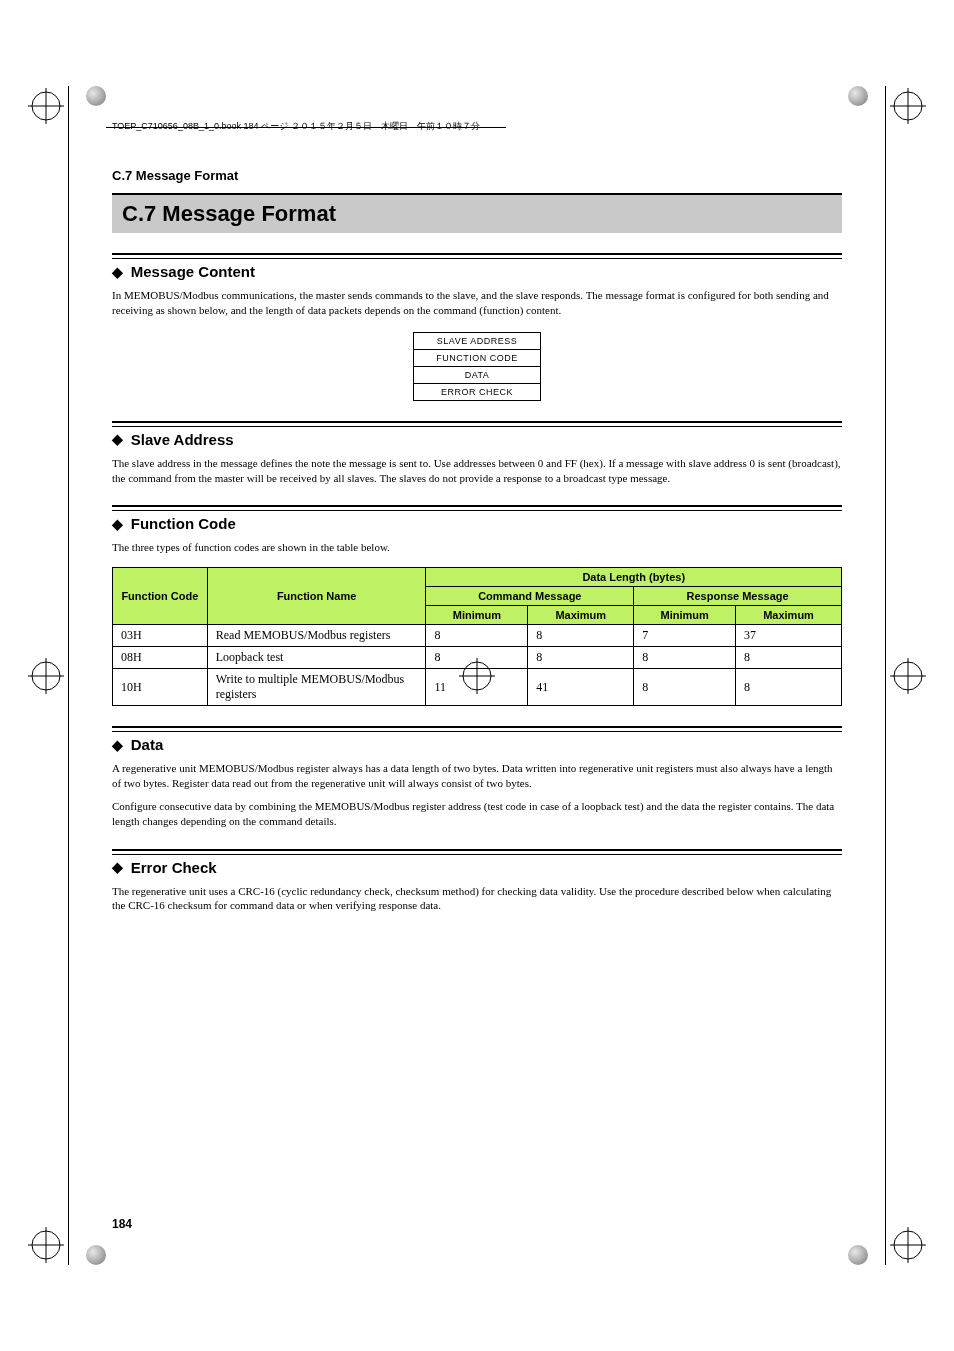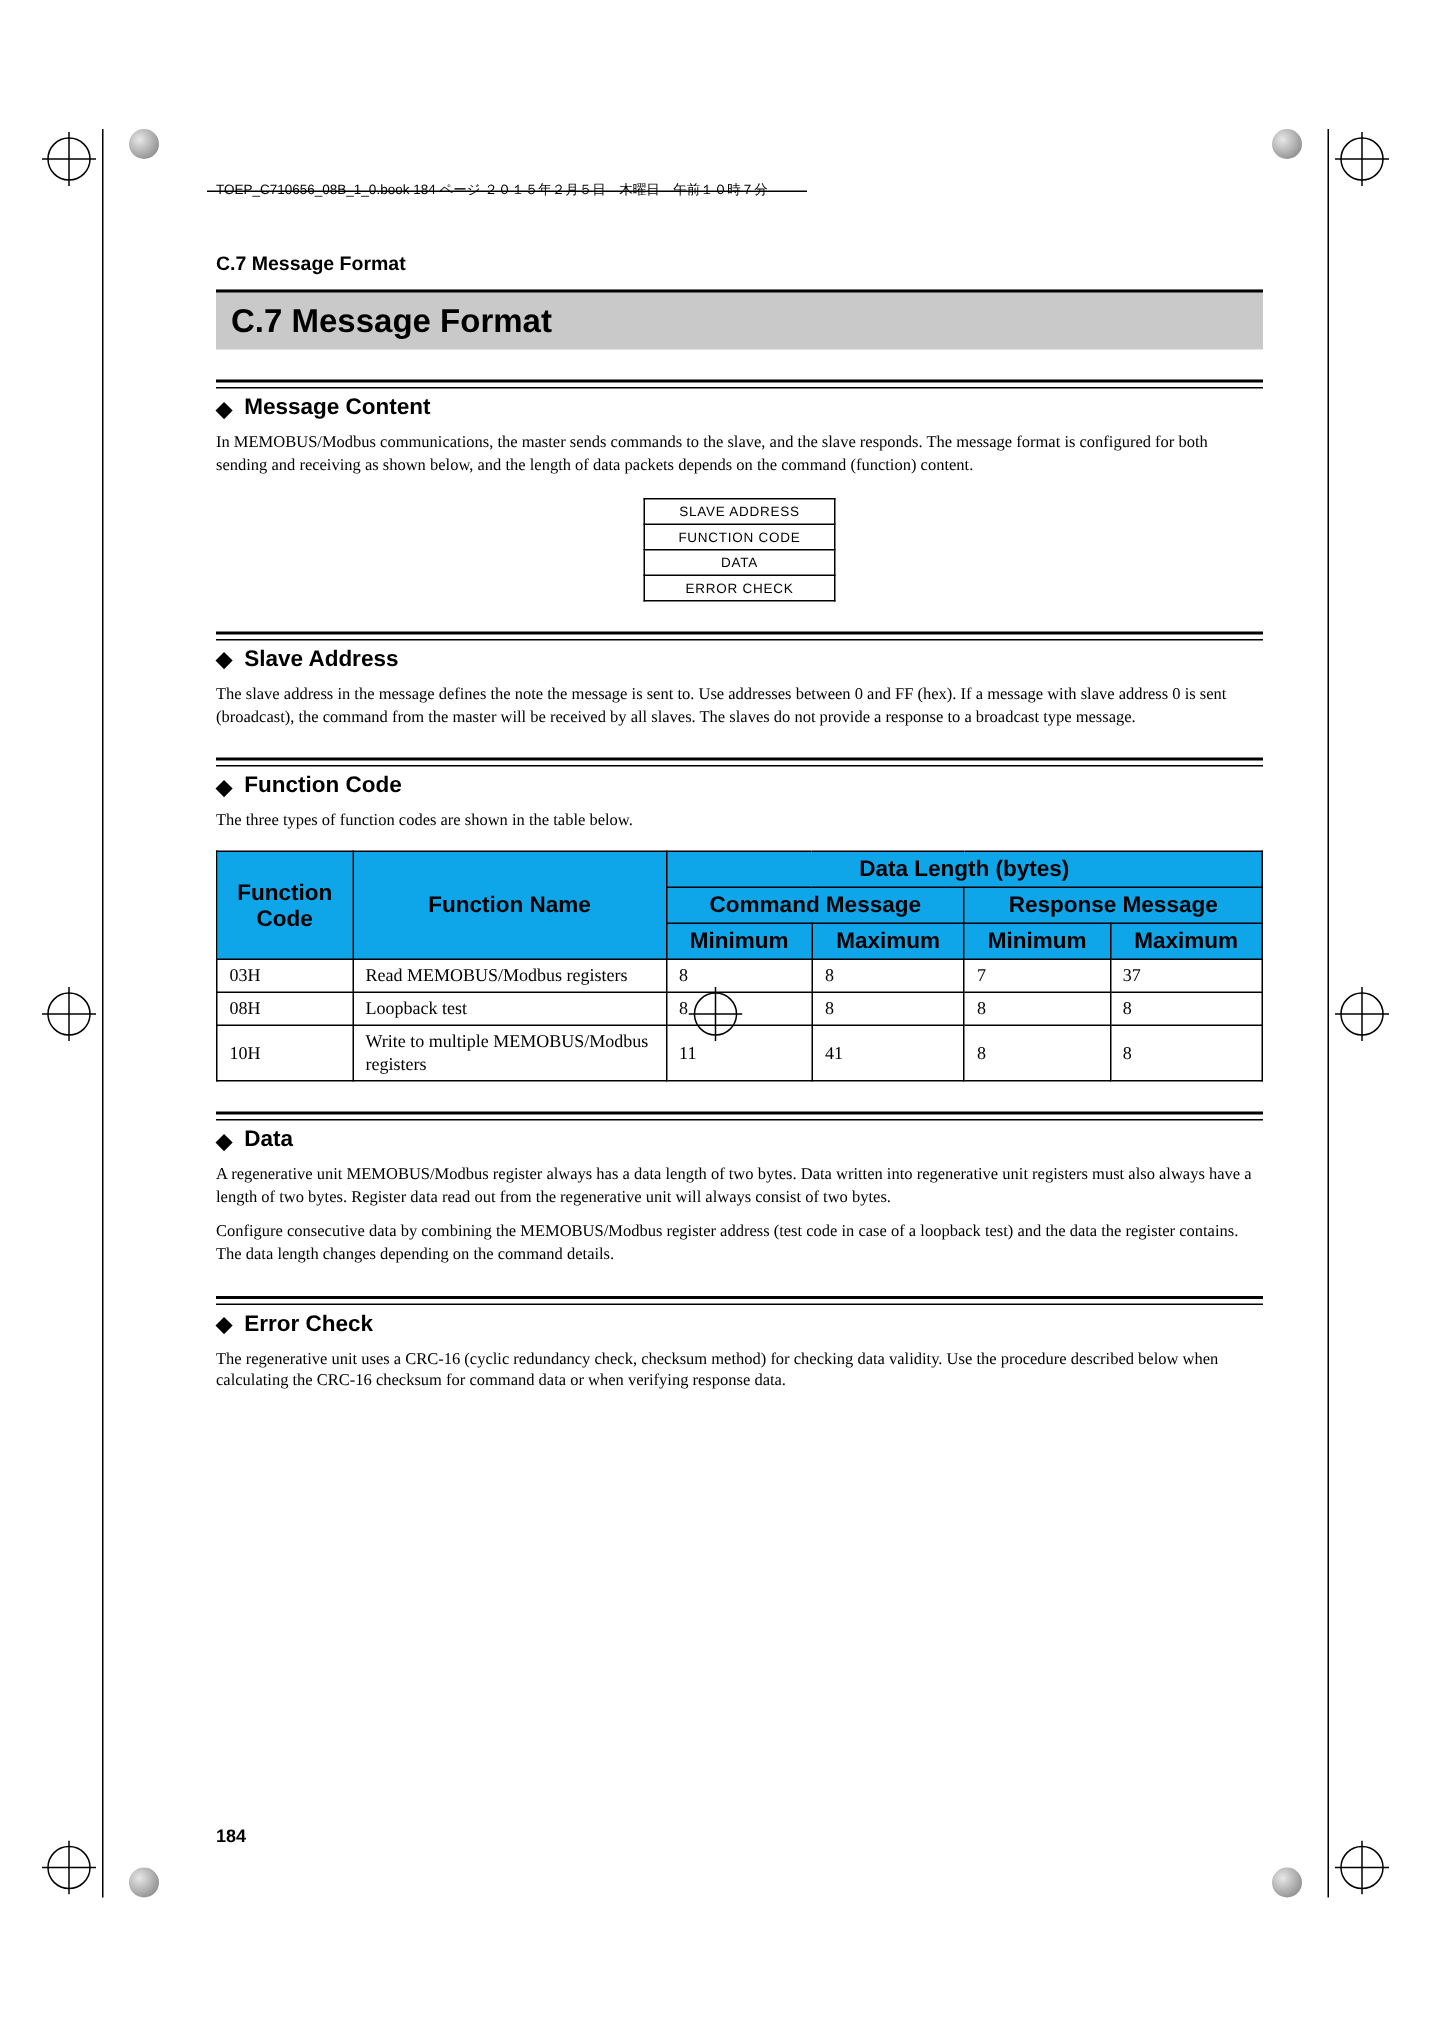--- a/index.html
+++ b/index.html
@@ -39,21 +39,20 @@
   .v-line { position:absolute; top:86px; bottom:86px; width:1px; background:#000; }
   .v-line.left { left:68px; }
   .v-line.right { right:68px; }
 
   .page {
     position: absolute;
     left: 112px;
     right: 112px;
     top: 120px;
     bottom: 120px;
-    margin-left: 32px;
   }
 
   .book-header {
     position:absolute;
     top: 0; left:0;
     font-size: 9px;
     font-family: Arial, sans-serif;
     color:#000;
   }
   .book-header .line { border-top:1px solid #000; width: 400px; position:absolute; top:7px; left:-6px;}
@@ -115,24 +114,24 @@
 
   .fn-table {
     width: 100%;
     border-collapse: collapse;
     margin-top: 12px;
     font-size: 12px;
   }
   .fn-table th {
     font-family: Arial, sans-serif;
     font-weight: bold;
-    background: #0ea5e9;
+    background: #bef264;
     border: 1px solid #000;
     padding: 3px 6px;
-    font-size: 15px;
+    font-size: 11px;
   }
   .fn-table td {
     border: 1px solid #000;
     padding: 3px 8px;
     font-family: "Times New Roman", serif;
   }
   .fn-table .name-col { text-align:left; }
   .fn-table .center { text-align:left; }
 
   .footer {

